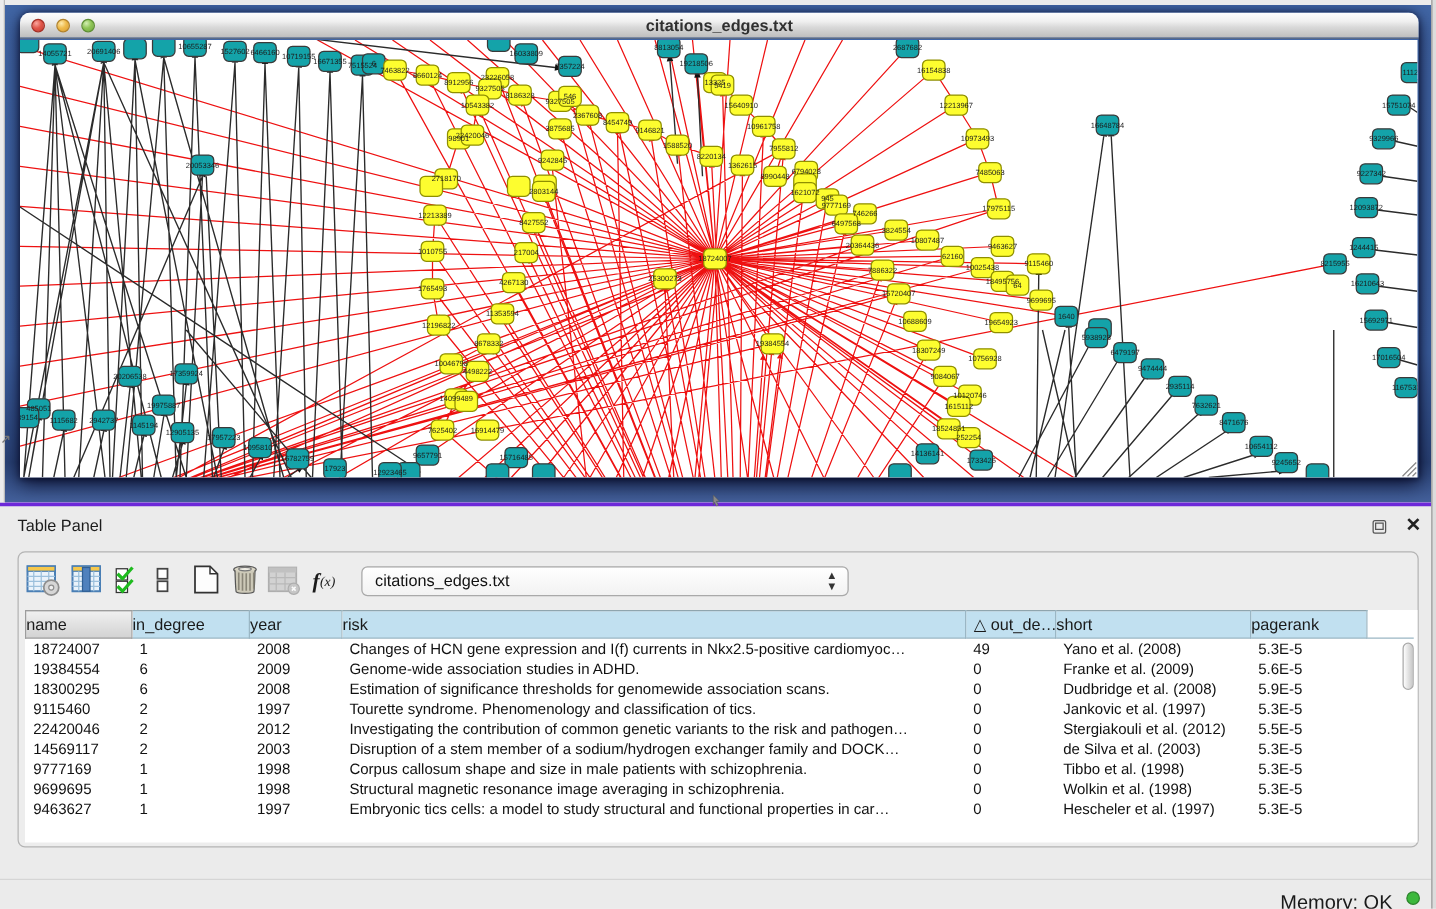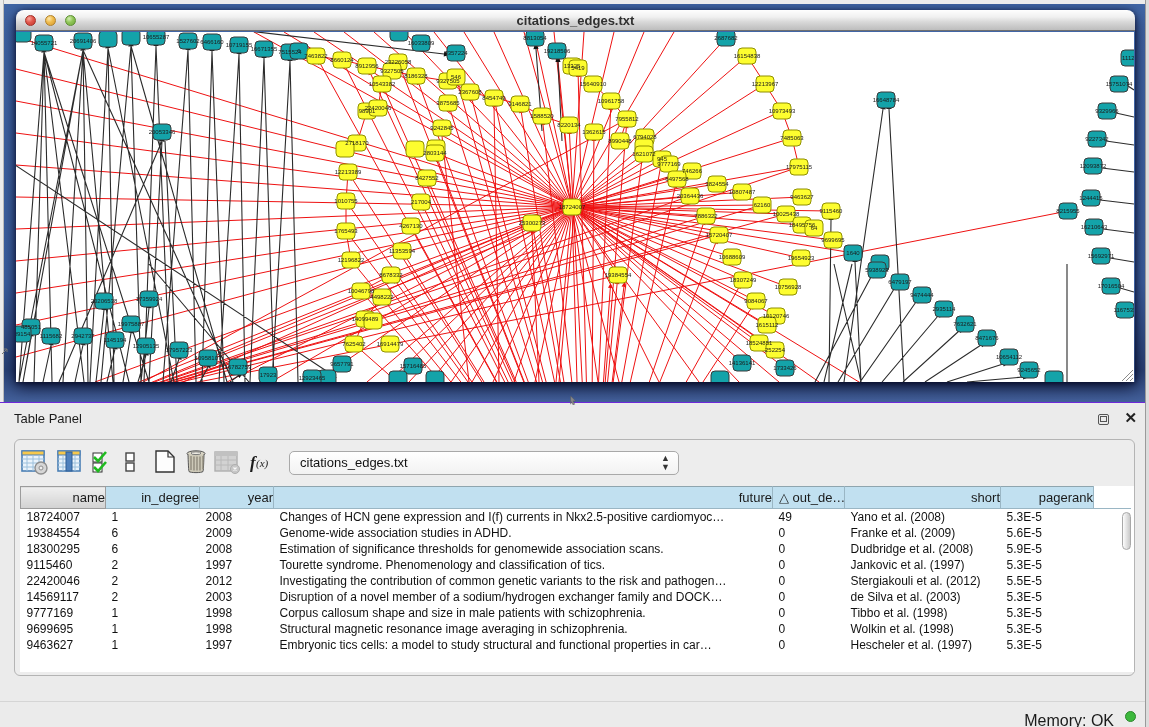--- a/index.html
+++ b/index.html
@@ -4,31 +4,31 @@
 body{width:1149px;height:727px;overflow:hidden;font-family:"Liberation Sans",sans-serif;background:#ececec;position:relative}
 .desktop{position:absolute;left:4px;top:4px;width:1141px;height:398px;background:linear-gradient(180deg,#4166a6 0%,#3d61a2 70%,#2a4377 92%,#44619c 100%);}
 .win{position:absolute;left:12px;top:6px;width:1119px;height:372px;border-radius:8px 8px 0 0;box-shadow:0 5px 16px rgba(0,0,25,.8),0 1px 5px rgba(0,0,30,.65);}
 .titlebar{position:absolute;left:0;top:0;width:100%;height:21px;border-radius:8px 8px 0 0;background:linear-gradient(180deg,#fefefe 0%,#f0f0f0 35%,#d8d8d8 60%,#bdbdbd 100%);border-bottom:1px solid #6f6f6f;}
 .title{position:absolute;width:100%;text-align:center;top:3px;font-size:13px;font-weight:bold;color:#303030}
 .tl{position:absolute;top:5px;width:11px;height:11px;border-radius:50%;}
 .tl.r{left:9px;background:radial-gradient(circle at 35% 30%,#f9a69e 0%,#e1574b 45%,#c33a30 100%);border:1px solid #a52f26}
 .tl.y{left:29px;background:radial-gradient(circle at 35% 30%,#fde9ac 0%,#efba4a 45%,#d69c35 100%);border:1px solid #b2822a}
 .tl.g{left:49px;background:radial-gradient(circle at 35% 30%,#d2eeb2 0%,#8fc557 45%,#70a83e 100%);border:1px solid #5d8f33}
 .canvas{position:absolute;left:0;top:22px;width:1118px;height:350px;background:#fff;overflow:hidden}
-.panel{position:absolute;left:0;top:402px;width:1149px;height:325px;background:#ebebeb;border-top:1px solid #6d28d9}
+.panel{position:absolute;left:0;top:402px;width:1149px;height:325px;background:#ebebeb;border-top:3px solid #6d28d9}
 .ptitle{position:absolute;left:14px;top:8px;font-size:13px;color:#1c1c1c}
 .pbtn1{position:absolute;right:40px;top:11px;width:11px;height:11px;border:1px solid #555;border-radius:2px}
 .pbtn1:before{content:"";position:absolute;left:1px;top:1px;width:5px;height:4px;border:1px solid #555}
 .px{position:absolute;right:12px;top:6px;font-size:15px;font-weight:bold;color:#222}
 .tbox{position:absolute;left:14px;top:36px;width:1121px;height:237px;background:#ededed;border:1px solid #b4b4b4;border-radius:6px}
 .combo{position:absolute;left:274px;top:11px;width:390px;height:24px;background:linear-gradient(180deg,#ffffff,#f2f2f2);border:1px solid #a9a9a9;border-radius:5px;font-size:13px;color:#111;line-height:22px;padding-left:10px}
 .updn{position:absolute;right:8px;top:2px;font-size:9px;color:#333;line-height:9px}
 table.grid{border-collapse:collapse;table-layout:fixed;width:1110px;font-size:12px}
 .gridwrap{position:absolute;left:5px;top:46px;width:1114px;height:186px;background:#fff;overflow:hidden}
-table.grid th{height:22px;font-weight:normal;font-size:13px;color:#1a1a1a;background:#c1e0f0;border:1px solid #9ab6c4;border-top:1px solid #8fa5ae;text-align:right;overflow:hidden;white-space:nowrap}
+table.grid th{height:22px;font-weight:normal;font-size:13px;color:#1a1a1a;background:#c1e0f0;border:1px solid #9ab6c4;border-top:1px solid #8fa5ae;text-align:left;overflow:hidden;white-space:nowrap}
 table.grid th.sel{background:linear-gradient(180deg,#efefef,#d2d2d2);border:1px solid #9c9c9c}
 table.grid td{height:16px;padding:0 0 0 6px;color:#111;overflow:hidden;white-space:nowrap;border:none}
 .tabs{position:absolute;left:429px;top:273px;height:17px;display:flex;font-size:13px;border:1px solid #8d8d8d;border-radius:4px;overflow:hidden;background:#fff}
 .tab{padding:0 14px;line-height:16px;color:#111;border-right:1px solid #9a9a9a}
 .tab.on{background:linear-gradient(180deg,#8c8c8c,#6e6e6e);color:#f4f4f4}
 .status{position:absolute;right:35px;top:309px;font-size:16px;color:#1a1a1a}
 .dot{position:absolute;right:13px;top:308px;width:11px;height:11px;border-radius:50%;background:#3cb83c;border:1px solid #2d862d}
 .rstrip{position:absolute;right:0;top:0;width:4px;height:727px;background:#dcdcdc;border-left:1px solid #9a9a9a}
 .scroll{position:absolute;right:3px;top:70px;width:9px;height:160px;}
 .thumb{position:absolute;left:0;top:2px;width:9px;height:38px;background:linear-gradient(90deg,#fdfdfd,#c9c9c9);border:1px solid #a8a8a8;border-radius:5px}
@@ -404,21 +404,21 @@
             <col style="width:72px">
             <col style="width:156px">
             <col style="width:93px">
             <col style="width:37px">
           </colgroup>
    <tbody>
             <tr>
               <th class="sel">name</th>
               <th>in_degree</th>
               <th>year</th>
-              <th>future</th>
+              <th>risk</th>
               <th style="text-align:right;padding-left:6px">△ out_de…</th>
               <th>short</th>
               <th>pagerank</th>
               <th style="background:#fff;border:none;border-bottom:1px solid #9ab6c4"></th>
             </tr>
    <tr>
               <td class="c0">18724007</td>
               <td class="c1">1</td>
               <td class="c2">2008</td>
               <td class="c3">Changes of HCN gene expression and I(f) currents in Nkx2.5-positive cardiomyoc…</td>
@@ -464,21 +464,21 @@
               <td class="c3">Investigating the contribution of common genetic variants to the risk and pathogen…</td>
               <td class="c4">0</td>
               <td class="c5">Stergiakouli et al. (2012)</td>
               <td class="c6">5.5E-5</td>
               <td></td>
             </tr>
             <tr>
               <td class="c0">14569117</td>
               <td class="c1">2</td>
               <td class="c2">2003</td>
-              <td class="c3">Disruption of a novel member of a sodium/hydrogen exchanger family and DOCK…</td>
+              <td class="c3">Disruption of a stem member of a sodium/hydrogen exchanger family and DOCK…</td>
               <td class="c4">0</td>
               <td class="c5">de Silva et al. (2003)</td>
               <td class="c6">5.3E-5</td>
               <td></td>
             </tr>
             <tr>
               <td class="c0">9777169</td>
               <td class="c1">1</td>
               <td class="c2">1998</td>
               <td class="c3">Corpus callosum shape and size in male patients with schizophrenia.</td>

